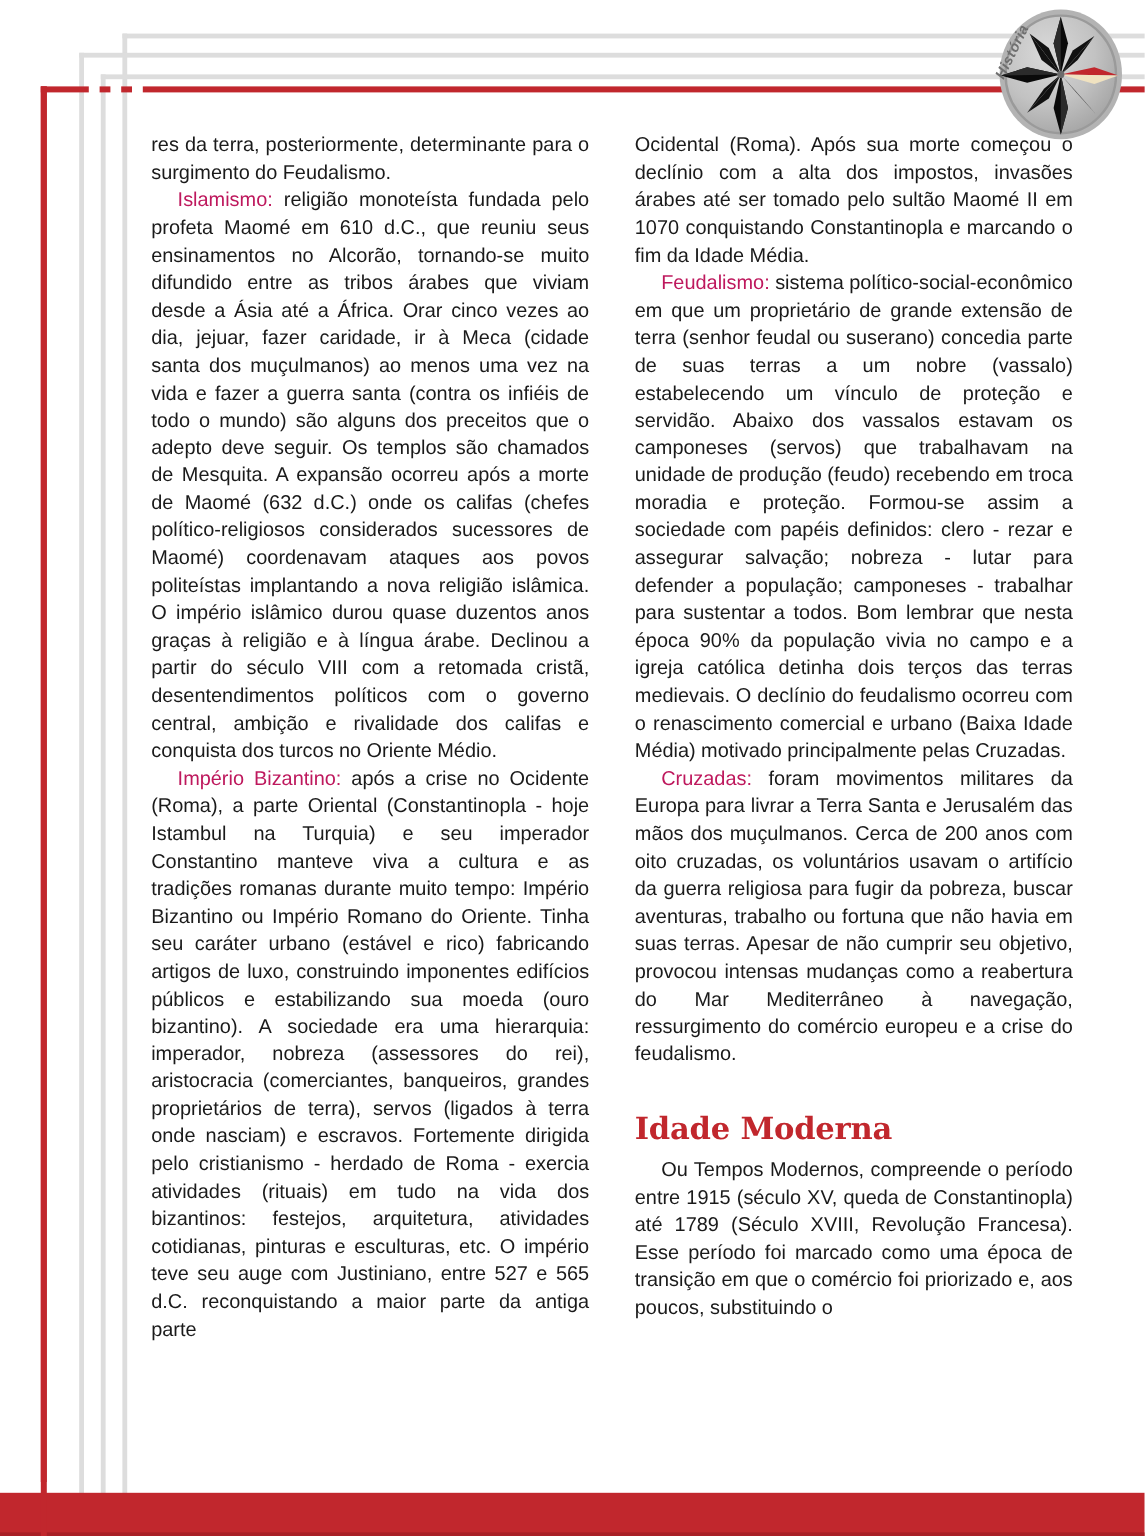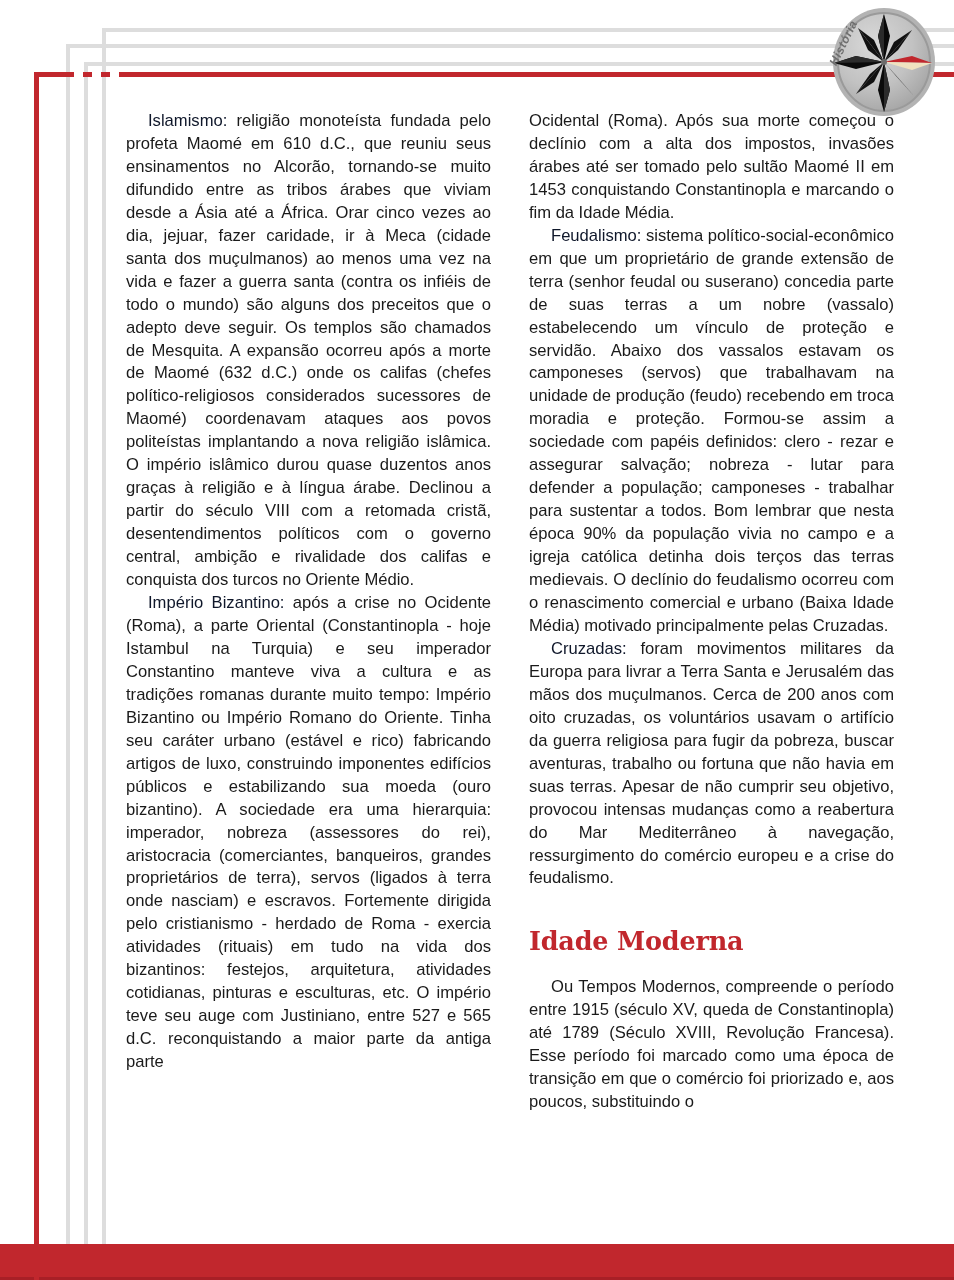--- a/index.html
+++ b/index.html
@@ -116,24 +116,24 @@
     line-height: 22.95px;
     color: #1a1a1a;
     text-align: justify;
     text-indent: 22px;
     -webkit-hyphens: none;
     hyphens: none;
     word-spacing: -0.1px;
   }
   p.body.no-indent { text-indent: 0; }
   .kw {
-    color: #0f172a;
+    color: #be185d;
   }
   h2.section-title {
-    margin: 36px 0 20px 0;
+    margin: 36px 0 8px 0;
     font-family: "DejaVu Serif", serif;
     font-size: 25.5px;
     font-weight: bold;
     color: #c1272d;
     letter-spacing: -0.2px;
   }
 </style>
 </head>
 <body>
 
@@ -184,31 +184,34 @@
       <polygon points="56,56 28,50 6,57" fill="#2b2b2b"></polygon>
       <polygon points="56,56 84,50 104,57" fill="#c1272d"></polygon>
       <polygon points="56,56 104,57 84,64" fill="#f0e2c0"></polygon>
       <circle cx="56" cy="56" r="3" fill="#6b6b6b"></circle>
     </svg>
   </div>
 
   <div class="columns">
 
     <div class="col">
+      <p class="body no-indent">
+        <span>res da terra, posteriormente, determinante para o surgimento do Feudalismo.</span>
+      </p>
       <p class="body">
         <span class="kw">Islamismo:</span><span> religião monoteísta fundada pelo profeta Maomé em 610 d.C., que reuniu seus ensinamentos no Alcorão, tornando-se muito difundido entre as tribos árabes que viviam desde a Ásia até a África. Orar cinco vezes ao dia, jejuar, fazer caridade, ir à Meca (cidade santa dos muçulmanos) ao menos uma vez na vida e fazer a guerra santa (contra os infiéis de todo o mundo) são alguns dos preceitos que o adepto deve seguir. Os templos são chamados de Mesquita. A expansão ocorreu após a morte de Maomé (632 d.C.) onde os califas (chefes político-religiosos considerados sucessores de Maomé) coordenavam ataques aos povos politeístas implantando a nova religião islâmica. O império islâmico durou quase duzentos anos graças à religião e à língua árabe. Declinou a partir do século VIII com a retomada cristã, desentendimentos políticos com o governo central, ambição e rivalidade dos califas e conquista dos turcos no Oriente Médio.</span>
       </p>
       <p class="body">
         <span class="kw">Império Bizantino:</span><span> após a crise no Ocidente (Roma), a parte Oriental (Constantinopla - hoje Istambul na Turquia) e seu imperador Constantino manteve viva a cultura e as tradições romanas durante muito tempo: Império Bizantino ou Império Romano do Oriente. Tinha seu caráter urbano (estável e rico) fabricando artigos de luxo, construindo imponentes edifícios públicos e estabilizando sua moeda (ouro bizantino). A sociedade era uma hierarquia: imperador, nobreza (assessores do rei), aristocracia (comerciantes, banqueiros, grandes proprietários de terra), servos (ligados à terra onde nasciam) e escravos. Fortemente dirigida pelo cristianismo - herdado de Roma - exercia atividades (rituais) em tudo na vida dos bizantinos: festejos, arquitetura, atividades cotidianas, pinturas e esculturas, etc. O império teve seu auge com Justiniano, entre 527 e 565 d.C. reconquistando a maior parte da antiga parte</span>
       </p>
     </div>
 
     <div class="col">
       <p class="body no-indent">
-        <span>Ocidental (Roma). Após sua morte começou o declínio com a alta dos impostos, invasões árabes até ser tomado pelo sultão Maomé II em 1453 conquistando Constantinopla e marcando o fim da Idade Média.</span>
+        <span>Ocidental (Roma). Após sua morte começou o declínio com a alta dos impostos, invasões árabes até ser tomado pelo sultão Maomé II em 1070 conquistando Constantinopla e marcando o fim da Idade Média.</span>
       </p>
       <p class="body">
         <span class="kw">Feudalismo:</span><span> sistema político-social-econômico em que um proprietário de grande extensão de terra (senhor feudal ou suserano) concedia parte de suas terras a um nobre (vassalo) estabelecendo um vínculo de proteção e servidão. Abaixo dos vassalos estavam os camponeses (servos) que trabalhavam na unidade de produção (feudo) recebendo em troca moradia e proteção. Formou-se assim a sociedade com papéis definidos: clero - rezar e assegurar salvação; nobreza - lutar para defender a população; camponeses - trabalhar para sustentar a todos. Bom lembrar que nesta época 90% da população vivia no campo e a igreja católica detinha dois terços das terras medievais. O declínio do feudalismo ocorreu com o renascimento comercial e urbano (Baixa Idade Média) motivado principalmente pelas Cruzadas.</span>
       </p>
       <p class="body">
         <span class="kw">Cruzadas:</span><span> foram movimentos militares da Europa para livrar a Terra Santa e Jerusalém das mãos dos muçulmanos. Cerca de 200 anos com oito cruzadas, os voluntários usavam o artifício da guerra religiosa para fugir da pobreza, buscar aventuras, trabalho ou fortuna que não havia em suas terras. Apesar de não cumprir seu objetivo, provocou intensas mudanças como a reabertura do Mar Mediterrâneo à navegação, ressurgimento do comércio europeu e a crise do feudalismo.</span>
       </p>
       <h2 class="section-title">Idade Moderna</h2>
       <p class="body">
         <span>Ou Tempos Modernos, compreende o período entre 1915 (século XV, queda de Constantinopla) até 1789 (Século XVIII, Revolução Francesa). Esse período foi marcado como uma época de transição em que o comércio foi priorizado e, aos poucos, substituindo o</span>

